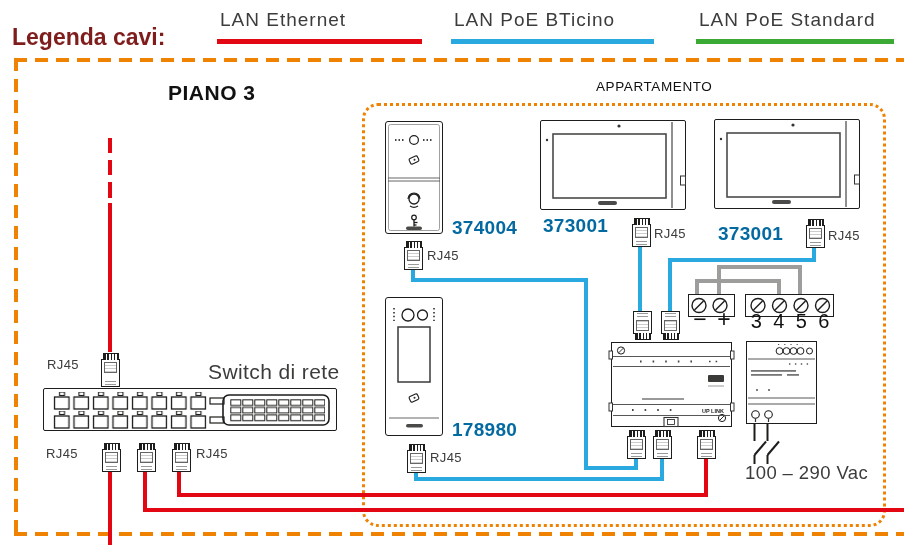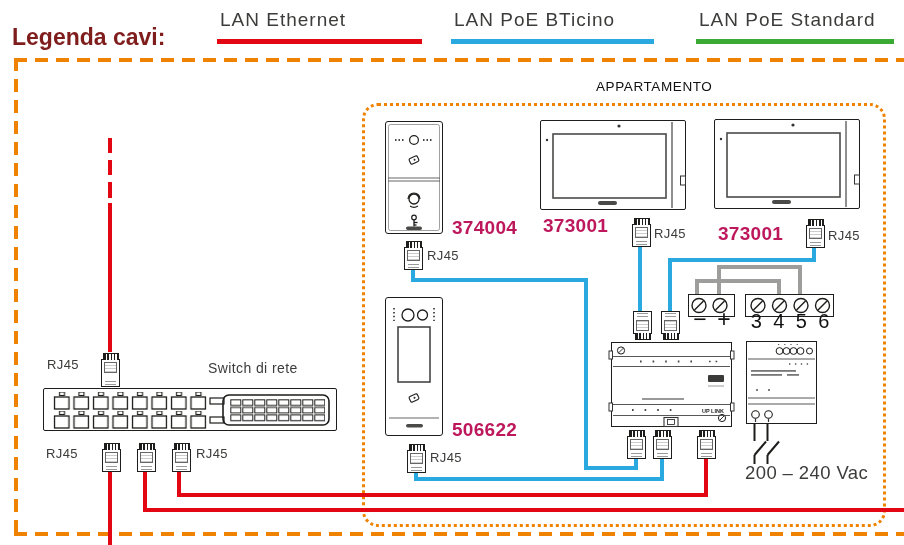--- a/index.html
+++ b/index.html
@@ -7,21 +7,21 @@
          font-family:"Liberation Sans",sans-serif;color:#1d1d1b}
   .abs{position:absolute}
   .seg{position:absolute}
   .c-red{background:var(--red)}
   .c-blue{background:var(--blue)}
   .c-gray{background:var(--gray)}
   .dash-h{position:absolute;height:4px;background:repeating-linear-gradient(90deg,var(--orange) 0 13px,transparent 13px 21px)}
   .dash-v{position:absolute;width:4px;background:repeating-linear-gradient(180deg,var(--orange) 0 13px,transparent 13px 21px)}
   .apt{position:absolute;border:3px dotted var(--orange);border-radius:16px}
   .lbl{position:absolute;color:var(--label);font-size:13px;letter-spacing:.4px;white-space:nowrap}
-  .code{position:absolute;color:#be185d;font-weight:bold;font-size:19px;letter-spacing:.3px;white-space:nowrap}
+  .code{position:absolute;color:#0369a1;font-weight:bold;font-size:19px;letter-spacing:.3px;white-space:nowrap}
   .box{position:absolute;border:1.6px solid var(--ink);background:#fff}
   .rj45{position:absolute;width:17px;height:21px;border:1.6px solid var(--ink);background:#fff}
   .rj45::before{content:"";position:absolute;left:.5px;right:.5px;top:-7px;height:5.5px;
       border:1px solid var(--ink);border-bottom:none;
       background:repeating-linear-gradient(90deg,var(--ink) 0 1.6px,#fff 1.6px 3.3px)}
   .rj45::after{content:"";position:absolute;left:2px;right:2px;top:1.5px;height:9px;border:1px solid #666;
       background:repeating-linear-gradient(0deg,#ccc 0 1.3px,#fff 1.3px 2.9px)}
   .rj45 i{position:absolute;left:3px;right:3px;bottom:1.5px;height:4.5px;display:block;
       background:repeating-linear-gradient(0deg,#999 0 1.1px,transparent 1.1px 2.7px)}
   .rj45.flip{transform:scaleY(-1)}
@@ -48,20 +48,21 @@
     <b class="u1"></b>
   </div>
   <div class="legend-item" style="left:696px;width:198px">
     <span>LAN PoE Standard</span>
     <b class="u2"></b>
   </div>
 
   <div class="dash-h" style="left:14px;top:58px;width:890px"></div>
   <div class="dash-v" style="left:14px;top:58px;height:478px"></div>
   <div class="dash-h" style="left:14px;top:532px;width:890px"></div>
+  <div class="abs" style="left:168px;top:81px;font-size:21px;font-weight:bold;color:#111;letter-spacing:.5px">PIANO 3</div>
 
   <div class="apt" style="left:362px;top:103px;width:518px;height:418px"></div>
   <div class="abs" style="left:596px;top:79px;font-size:13.5px;letter-spacing:.6px;color:#111">APPARTAMENTO</div>
 
   <div class="seg c-red" style="left:108px;top:138px;width:4px;height:15px"></div>
   <div class="seg c-red" style="left:108px;top:160px;width:4px;height:15px"></div>
   <div class="seg c-red" style="left:108px;top:182px;width:4px;height:16px"></div>
   <div class="seg c-red" style="left:108px;top:203px;width:4px;height:149px"></div>
   <div class="seg c-red" style="left:108px;top:468px;width:4px;height:77px"></div>
   <div class="seg c-red" style="left:143px;top:468px;width:4px;height:44px"></div>
@@ -84,21 +85,21 @@
   <div class="seg c-blue" style="left:668px;top:258px;width:4px;height:55px"></div>
 
   <div class="seg c-gray" style="left:695px;top:279px;width:4px;height:17px"></div>
   <div class="seg c-gray" style="left:695px;top:279px;width:86px;height:4px"></div>
   <div class="seg c-gray" style="left:777px;top:279px;width:4px;height:17px"></div>
   <div class="seg c-gray" style="left:717px;top:265px;width:4px;height:31px"></div>
   <div class="seg c-gray" style="left:717px;top:265px;width:85px;height:4px"></div>
   <div class="seg c-gray" style="left:798px;top:265px;width:4px;height:31px"></div>
 
   <div class="lbl" style="left:47px;top:357px">RJ45</div>
-  <div class="lbl" style="left:208px;top:360px;font-size:14px">Switch di rete</div>
+  <div class="lbl" style="left:208px;top:360px;font-size:21px">Switch di rete</div>
   <div class="box" style="left:43px;top:388px;width:292px;height:41px;border-radius:2px">
     <svg class="art" width="292" height="41">
       <defs>
         <pattern id="p1" width="19.5" height="19" patternUnits="userSpaceOnUse">
           <rect x="6.5" y="0" width="5" height="3.5" class="artst" stroke-width="1.1"></rect>
           <rect x="1.5" y="5" width="14.5" height="12" class="artst" stroke-width="1.3"></rect>
         </pattern>
         <pattern id="p2" width="12" height="7.6" patternUnits="userSpaceOnUse">
           <rect x="0.8" y="0.8" width="10" height="5.6" class="artst" stroke-width="1"></rect>
         </pattern>
@@ -204,21 +205,21 @@
       <circle cx="36.5" cy="17" r="5" class="artst" stroke-width="1.3"></circle>
       <rect x="12" y="29" width="32" height="55" fill="#fff" stroke="#3a3a3a" stroke-width="1.5"></rect>
       <g transform="translate(28,100) rotate(-25)">
         <rect x="-4.5" y="-3" width="9" height="6" rx="1.5" class="artst" stroke-width="1.1"></rect>
         <circle cx="0.6" cy="0" r="1" fill="#333"></circle>
       </g>
       <line x1="3" y1="120" x2="53" y2="120" stroke="#555" stroke-width="0.9"></line>
       <rect x="20" y="126" width="17" height="3.6" rx="1.8" fill="#4a4a49"></rect>
     </svg>
   </div>
-  <div class="code" style="left:452px;top:419px">506622</div>
+  <div class="code" style="left:452px;top:419px">178980</div>
   <div class="rj45" style="left:407px;top:450px">
       <i></i>
     </div>
   <div class="lbl" style="left:430px;top:450px">RJ45</div>
 
   <div class="box" style="left:688px;top:294px;width:45px;height:21px">
     <svg class="art" width="45" height="21">
       <circle cx="10" cy="10.5" r="7" class="artst" stroke-width="1.4"></circle>
       <line x1="5.5" y1="15" x2="14.5" y2="6" stroke="#1d1d1b" stroke-width="1.4"></line>
       <circle cx="31" cy="10.5" r="7" class="artst" stroke-width="1.4"></circle>
@@ -317,15 +318,15 @@
       <line x1="8.5" y1="0" x2="8.5" y2="17"></line>
       <line x1="8.5" y1="31" x2="20" y2="17.5"></line>
       <line x1="8.5" y1="31" x2="8.5" y2="40"></line>
     </g>
     <g stroke="#1d1d1b" stroke-width="2">
       <line x1="21.5" y1="0" x2="21.5" y2="17"></line>
       <line x1="21.5" y1="31" x2="33" y2="17.5"></line>
       <line x1="21.5" y1="31" x2="21.5" y2="40"></line>
     </g>
   </svg>
-  <div class="lbl" style="left:745px;top:462px;font-size:18.5px">200 – 240 Vac</div>
+  <div class="lbl" style="left:745px;top:462px;font-size:18.5px">100 – 290 Vac</div>
 
 </div>
 
 </body></html>

